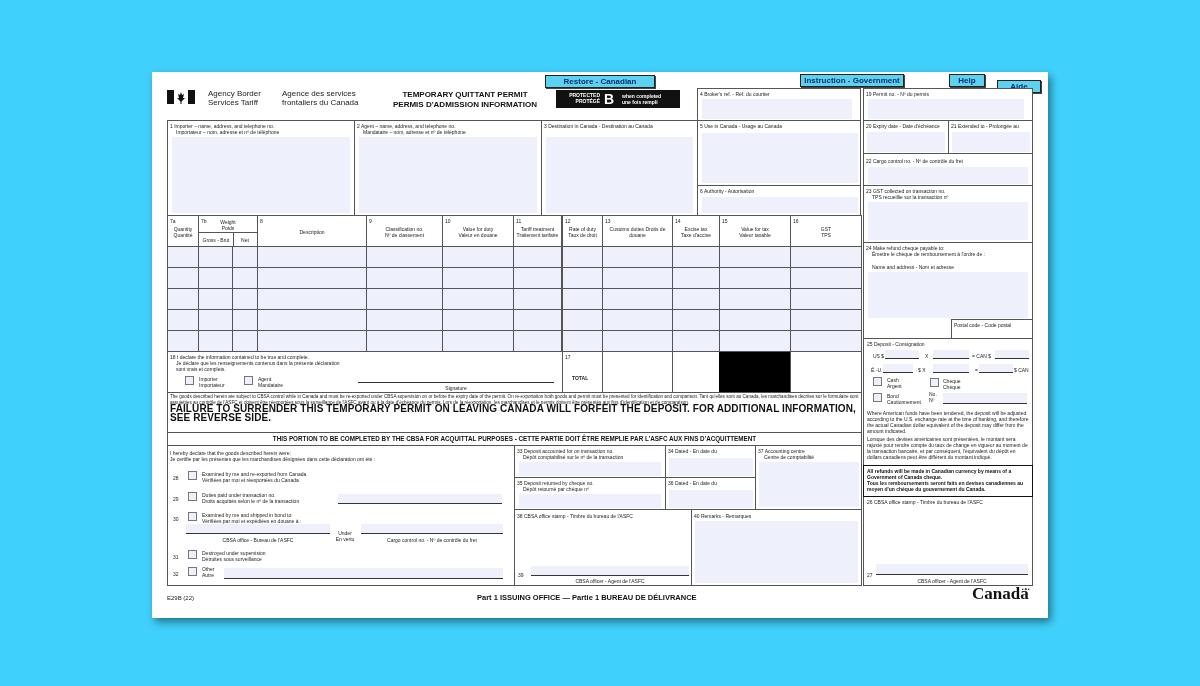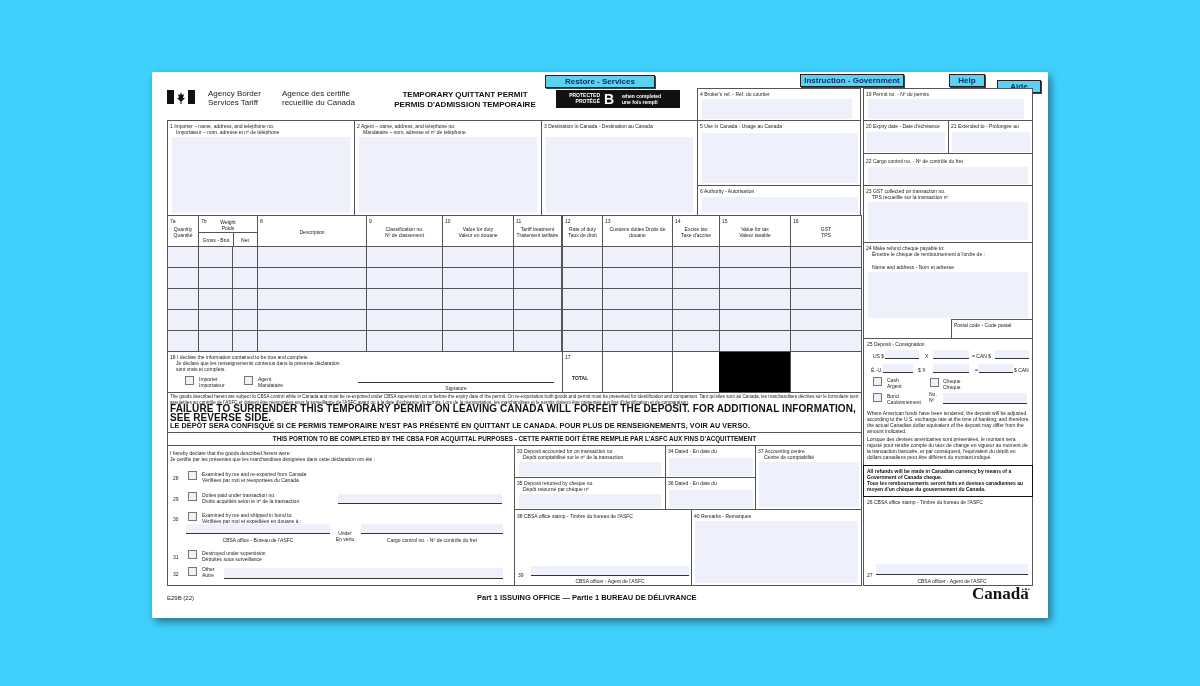--- a/index.html
+++ b/index.html
@@ -30,40 +30,40 @@
         <rect x="21" y="0" width="7" height="14" fill="#111"></rect>
         <path d="M14 2 L15 5 L17 4 L16 8 L18 8 L14 12 L10 8 L12 8 L11 4 L13 5 Z" fill="#111"></path>
         <rect x="13.5" y="11" width="1" height="3" fill="#111"></rect>
       </svg>
   </div>
   <div class="abs" style="left:56px;top:17px;font-size:8px;line-height:9px;color:#222;">
     <div>Agency Border</div>
     <div>Services Tariff</div>
   </div>
   <div class="abs" style="left:130px;top:17px;font-size:8px;line-height:9px;color:#222;">
-    <div>Agence des certifie</div>
-    <div>recueillie du Canada</div>
+    <div>Agence des services</div>
+    <div>frontaliers du Canada</div>
   </div>
   <div class="title" style="left:228px;top:18px;width:170px;">
     <div>TEMPORARY QUITTANT PERMIT</div>
-    <div>PERMIS D'ADMISSION TEMPORAIRE</div>
+    <div>PERMIS D'ADMISSION INFORMATION</div>
   </div>
   <div class="prot" style="left:404px;top:18px;width:124px;height:18px;">
     <div class="abs" style="left:6px;top:2px;font-size:5px;line-height:6px;font-weight:bold;text-align:right;width:38px;">
       <div>PROTECTED</div>
       <div>PROTÉGÉ</div>
     </div>
     <div class="abs" style="left:48px;top:1px;font-size:14px;font-weight:bold;line-height:16px;">B</div>
     <div class="abs" style="left:66px;top:3px;font-size:5px;line-height:6px;font-weight:bold;">
       <div>when completed</div>
       <div>une fois rempli</div>
     </div>
   </div>
 
-  <div class="btn" style="left:393px;top:3px;width:110px;">Restore - Services</div>
+  <div class="btn" style="left:393px;top:3px;width:110px;">Restore - Canadian</div>
   <div class="btn" style="left:648px;top:2px;width:104px;">Instruction - Government</div>
   <div class="btn" style="left:797px;top:2px;width:36px;">Help</div>
   <div class="btn" style="left:845px;top:8px;width:44px;">Aide</div>
 
   <div class="box" style="left:545px;top:16px;width:164px;height:33px;">
     <span class="lbl" style="left:2px;top:2px;">4  Broker's ref. - Réf. du courtier</span>
     <div class="fill" style="left:4px;top:10px;width:150px;height:20px;"></div>
   </div>
   <div class="box" style="left:711px;top:16px;width:170px;height:33px;">
     <span class="lbl" style="left:2px;top:2px;">19  Permit no. - Nº du permis</span>
@@ -189,21 +189,20 @@
   <span class="lbl" style="left:420px;top:303px;font-weight:bold;">TOTAL</span>
   <div class="vline" style="left:450px;top:279px;height:42px;"></div>
   <div class="box" style="left:450px;top:279px;width:71px;height:42px;"></div>
   <div class="box" style="left:520px;top:279px;width:48px;height:42px;"></div>
   <div class="abs" style="left:567px;top:280px;width:71px;height:40px;background:#000;"></div>
   <div class="box" style="left:638px;top:279px;width:72px;height:42px;"></div>
 
   <div class="box" style="left:15px;top:320px;width:695px;height:41px;padding:1px 2px;">
     <div style="font-size:4.6px;line-height:5.6px;color:#222;">The goods described herein are subject to CBSA control while in Canada and must be re-exported under CBSA supervision on or before the expiry date of the permit. On re-exportation both goods and permit must be presented for identification and comparison. Tant qu'elles sont au Canada, les marchandises décrites sur le formulaire sont assujetties au contrôle de l'ASFC et doivent être réexportées sous la surveillance de l'ASFC avant ou à la date d'échéance du permis. Lors de la réexportation, les marchandises et le permis doivent être présentés aux fins d'identification et de comparaison.</div>
     <div style="font-size:10px;line-height:8.5px;font-weight:bold;color:#111;letter-spacing:0.1px;">FAILURE TO SURRENDER THIS TEMPORARY PERMIT ON LEAVING CANADA WILL FORFEIT THE DEPOSIT. FOR ADDITIONAL INFORMATION, SEE REVERSE SIDE.</div>
-    <div style="font-size:7.2px;line-height:8.5px;font-weight:bold;color:#111;letter-spacing:0.1px;">LE DÉPÔT SERA CONFISQUÉ SI CE PERMIS TEMPORAIRE N'EST PAS PRÉSENTÉ EN QUITTANT LE CANADA. POUR PLUS DE RENSEIGNEMENTS, VOIR AU VERSO.</div>
   </div>
   <div class="box" style="left:15px;top:360px;width:695px;height:14px;text-align:center;font-size:6.3px;line-height:12px;font-weight:bold;color:#111;">
     <span>THIS PORTION TO BE COMPLETED BY THE CBSA FOR ACQUITTAL PURPOSES - CETTE PARTIE DOIT ÊTRE REMPLIE PAR L'ASFC AUX FINS D'ACQUITTEMENT</span>
   </div>
 
   <div class="box" style="left:15px;top:373px;width:348px;height:141px;">
     <span class="lbl" style="left:2px;top:4px;">I hereby declare that the goods described herein were:</span>
     <span class="lbl" style="left:2px;top:10px;">Je certifie par les présentes que les marchandises désignées dans cette déclaration ont été :</span>
 
     <span class="lbl" style="left:5px;top:29px;">28</span>

